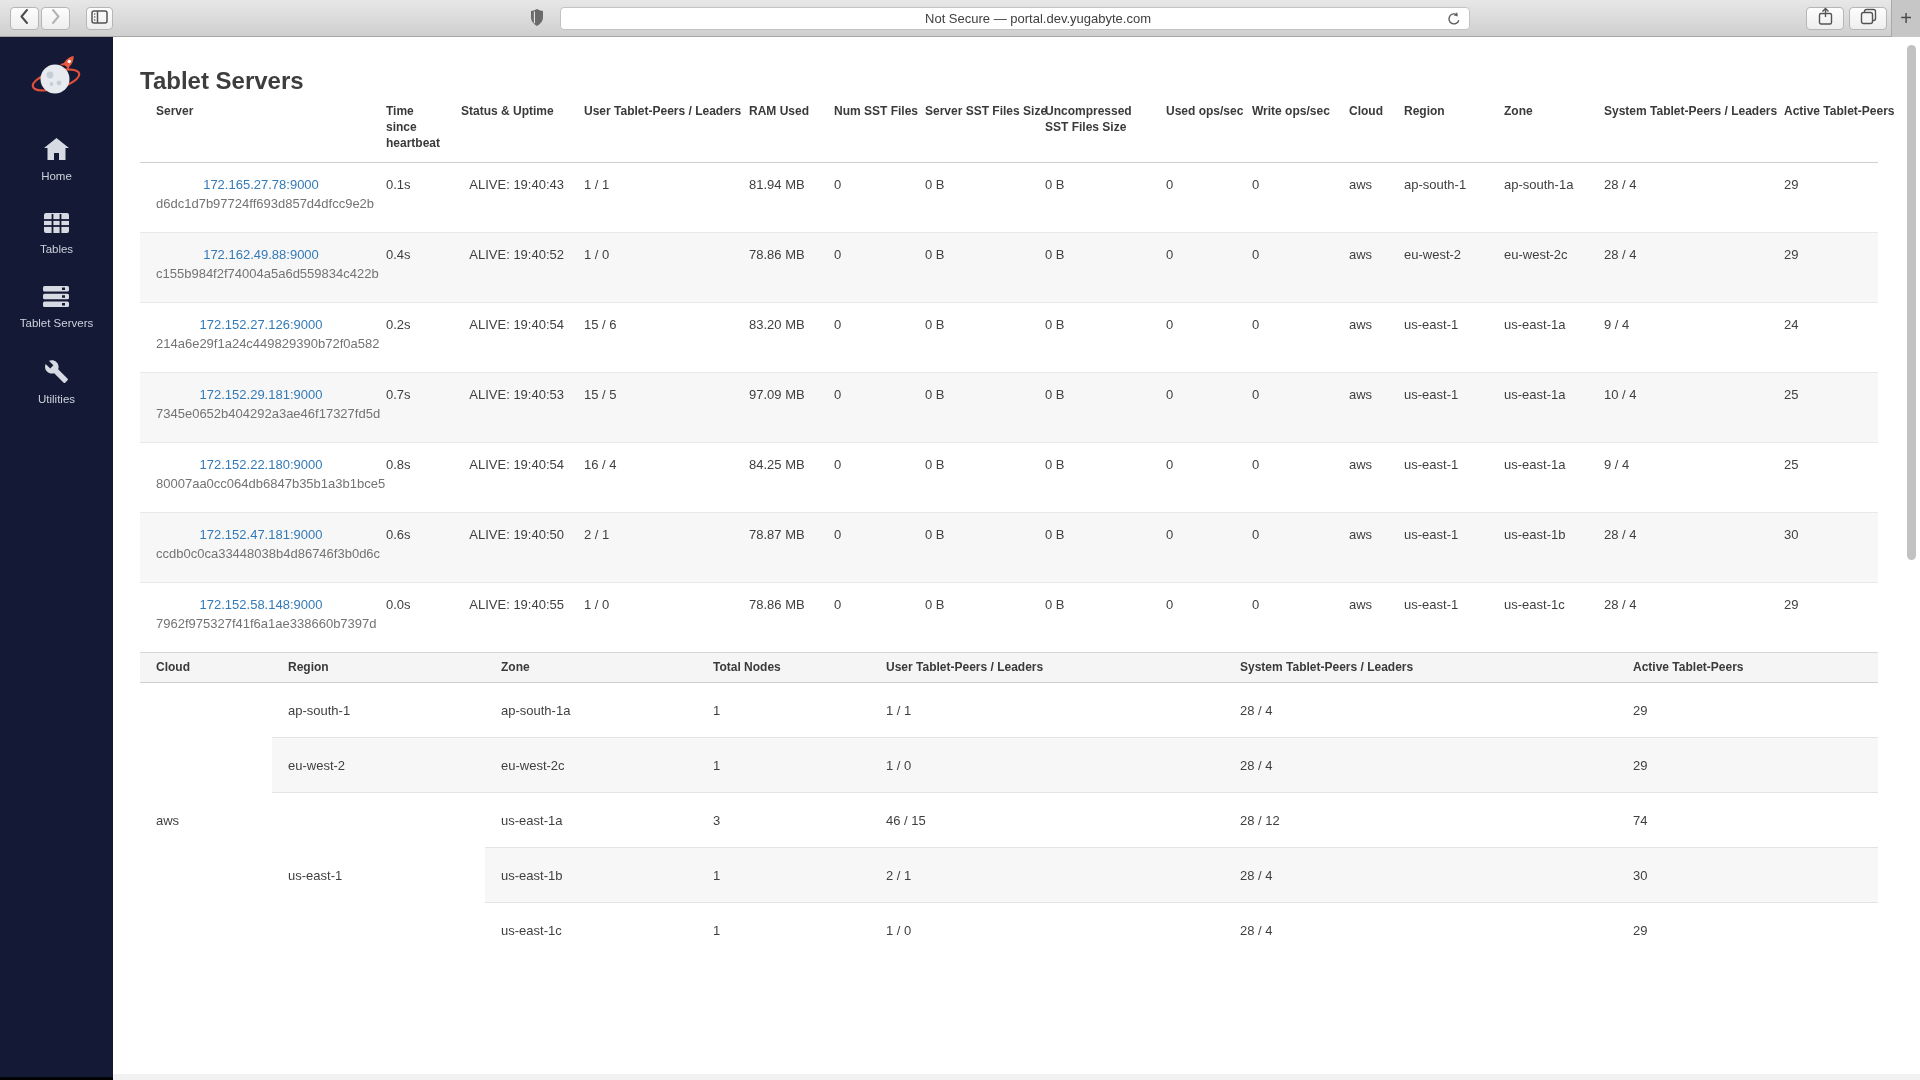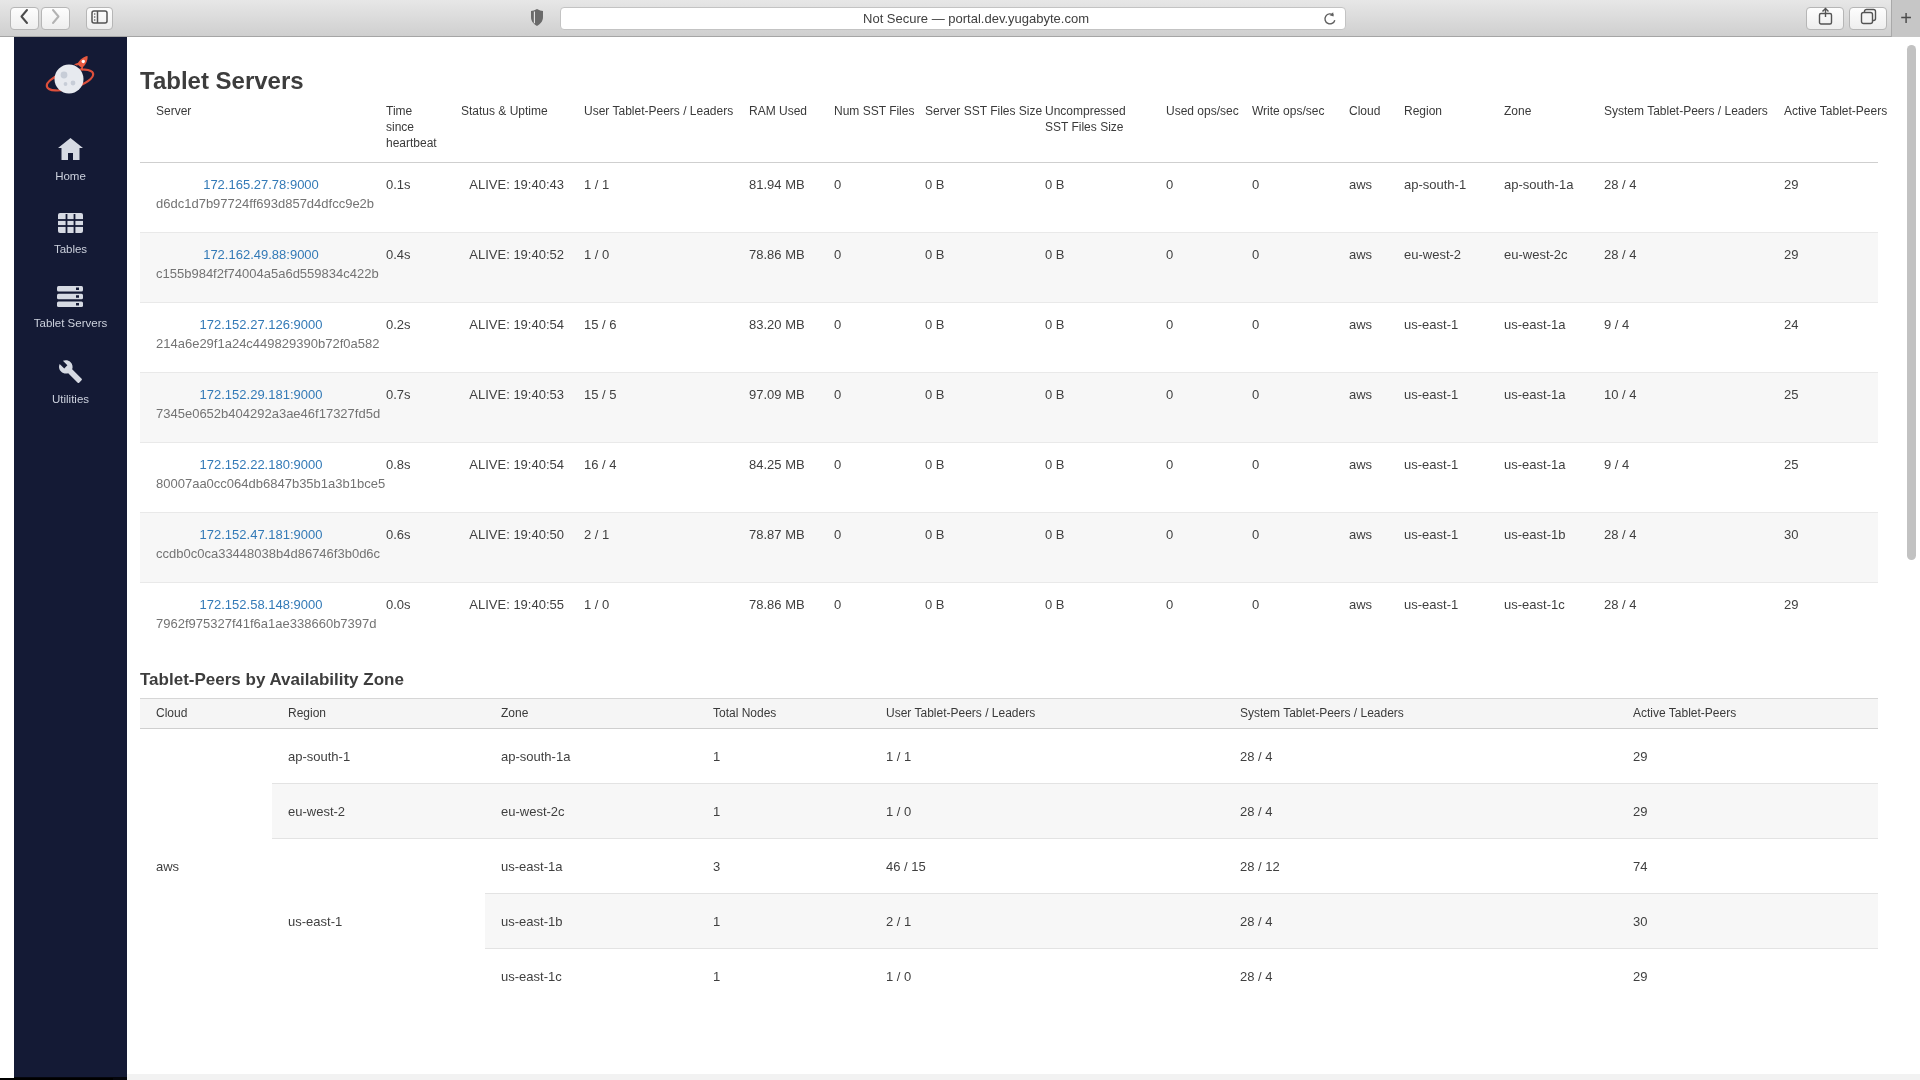--- a/index.html
+++ b/index.html
@@ -17,46 +17,46 @@
   }
   
   .chrome{position:absolute;left:0;top:0;width:1920px;height:37px;
     background:linear-gradient(#e7e7e7,#cfcfcf);border-bottom:1px solid #a5a5a5;z-index:30;}
   .cbtn{position:absolute;top:7px;height:23px;border:1px solid #b6b6b6;border-radius:4px;
     background:linear-gradient(#fdfdfd,#eeeeee);display:flex;align-items:center;justify-content:center;}
   .btn-back{left:10px;width:29px;}
   .btn-fwd{left:41px;width:29px;}
   .btn-panel{left:86px;width:27px;}
   .shield{position:absolute;left:529px;top:9px;width:16px;height:20px;display:flex;align-items:center;justify-content:center;}
-  .urlbar{position:absolute;left:560px;top:7px;width:786px;height:23px;background:#fff;
+  .urlbar{position:absolute;left:560px;top:7px;width:910px;height:23px;background:#fff;
     border:1px solid #c3c3c3;border-radius:4px;display:flex;align-items:center;justify-content:center;padding-left:46px;}
   .urltext{font-size:13px;color:#404040;}
   .reload{position:absolute;right:7px;top:3px;width:16px;height:16px;}
   .btn-share{left:1806px;width:38px;}
   .btn-tabs{left:1849px;width:38px;}
   .newtab{position:absolute;left:1891px;top:0;width:29px;height:37px;background:#c6c6c6;
     border-left:1px solid #a9a9a9;display:flex;align-items:center;justify-content:center;
     font-size:20px;color:#4a4a4a;}
   
-  .sidebar{position:absolute;left:14px;top:37px;width:113px;height:1043px;background:var(--sidebar-bg);z-index:20;}
+  .sidebar{position:absolute;left:0;top:37px;width:113px;height:1043px;background:var(--sidebar-bg);z-index:20;}
   .sidebar::after{content:"";position:absolute;left:0;bottom:0;width:100%;height:3px;background:#05060c;}
   .logo{display:flex;justify-content:center;margin-top:14px;}
   .nav{margin-top:34px;display:flex;flex-direction:column;align-items:center;}
   .nav-item{display:flex;flex-direction:column;align-items:center;margin-bottom:30px;cursor:pointer;}
   .nav-item .lbl{margin-top:5px;font-size:11.5px;color:#ccd1dd;}
   
   .content{position:absolute;left:113px;top:37px;width:1807px;height:1043px;background:#fff;
     padding:0 42px 0 27px;overflow:hidden;}
   .content::after{content:"";position:absolute;left:0;bottom:0;width:100%;height:6px;background:#f2f2f2;}
   h1.page-title{margin:30px 0 0 0;font-size:24px;font-weight:bold;color:#3d3d3d;}
   h2.cluster{margin:14px 0 0 0;font-size:18px;font-weight:bold;color:var(--uuid-navy);
     padding-bottom:10px;border-bottom:1px solid #e6e6e6;}
   h3.az-title{margin:18px 0 0 0;font-size:17px;font-weight:bold;color:#3d3d3d;padding-bottom:8px;}
   table{border-collapse:collapse;table-layout:fixed;width:100%;}
-  th{font-size:12px;font-weight:normal;text-align:left;vertical-align:top;color:#3a3a3a;
+  th{font-size:12px;font-weight:bold;text-align:left;vertical-align:top;color:#3a3a3a;
     padding:8px 4px 10px 16px;line-height:1.35;white-space:nowrap;}
   th.wrap{white-space:normal;}
   
   .srv-table thead th{border-bottom:1px solid #cfcfcf;}
   .srv-table td{font-size:13px;vertical-align:top;padding:14px 4px 0 16px;height:70px;color:#3f3f3f;}
   .srv-table tbody tr:not(:first-child) td{border-top:1px solid #e9e9e9;}
   .srv-table tbody tr:nth-child(even){background:var(--stripe);}
   .srv-link{color:var(--link-blue);cursor:pointer;text-align:center;}
   .srv-uuid{margin-top:4px;color:#737373;}
   .alive{color:var(--alive-green);text-align:right;}
@@ -385,21 +385,20 @@
           <td>0</td>
           <td>aws</td>
           <td>us-east-1</td>
           <td>us-east-1c</td>
           <td>28 / 4</td>
           <td>29</td>
         </tr>
       </tbody>
   </table>
 
-  <h3 class="az-title">Tablet-Peers by Availability Zone</h3>
 
   <table class="az-table">
     <colgroup>
       <col style="width:132px">
         <col style="width:213px">
         <col style="width:212px">
         <col style="width:173px">
       <col style="width:354px">
         <col style="width:393px">
         <col>

